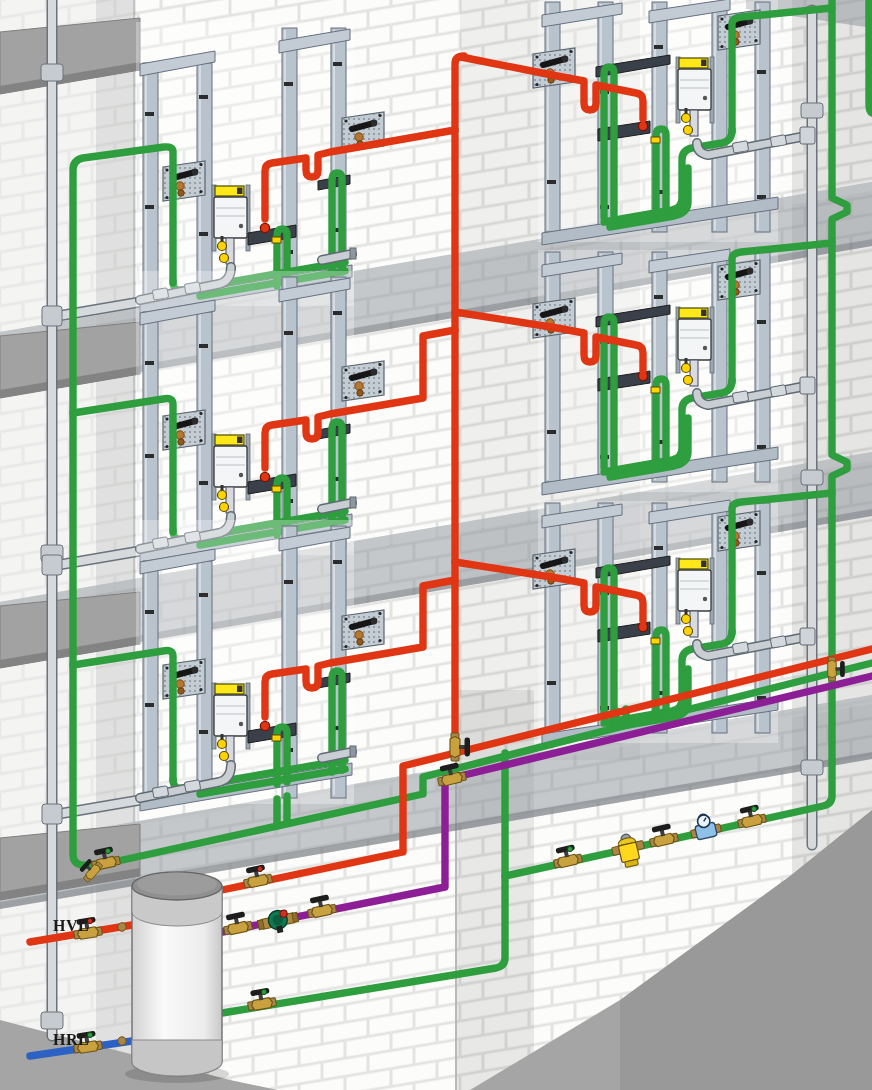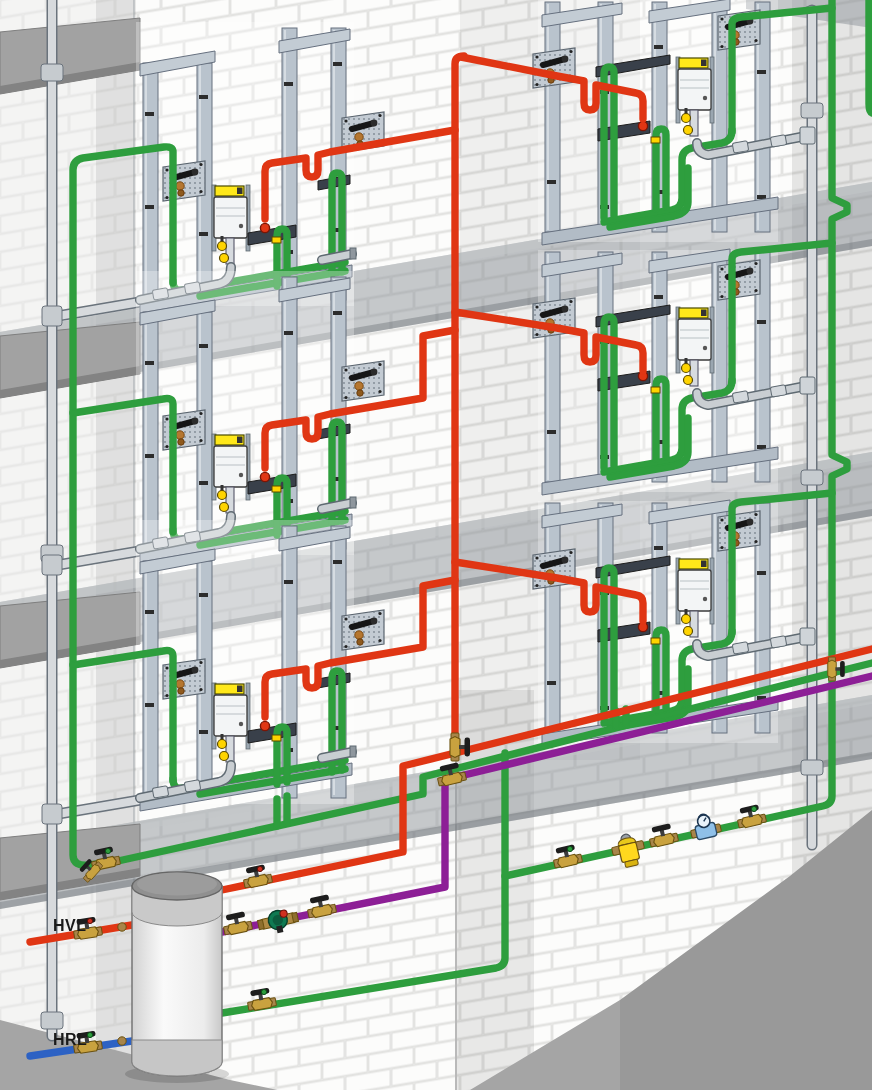--- a/index.html
+++ b/index.html
@@ -2,21 +2,21 @@
 <html style="--c-cold: #2e9e3e; --c-hot: #e03614; --c-circ: #8d1f96; --c-hrl: #2d62c4; --c-outline: #333333; --c-drain: #c9ced2; --c-steel: #b9c3cd; --c-yellow: #ffe81a; --c-wall: #fbfbfb; --c-slab: #8e9499; --c-floor: #a5a5a5;"><head>
 <meta charset="utf-8">
 <style>
   :root{
     --c-cold:#2e9e3e; --c-hot:#e03614; --c-circ:#8d1f96; --c-hrl:#2d62c4;
     --c-outline:#333333; --c-drain:#c9ced2; --c-drainout:#5f6a72;
     --c-steel:#b9c3cd; --c-steeledge:#66707f; --c-yellow:#ffe81a;
     --c-wall:#fbfbfb; --c-slab:#8e9499; --c-floor:#a5a5a5; --c-label:#1a1a1a;
   }
   html,body{margin:0;padding:0;background:#cfcfcf;}
-  #stage{width:872px;height:1090px;position:relative;font-family:Liberation Sans, sans-serif;}
+  #stage{width:872px;height:1090px;position:relative;font-family:Liberation Serif, serif;}
   svg{display:block}
   path.dual,circle.dual{fill:none;stroke-width:4.6;stroke-linecap:round;stroke-linejoin:round}
   path.dual-out{fill:none;stroke:var(--c-outline);stroke-width:7.4;stroke-linecap:round;stroke-linejoin:round}
   path.cold{stroke:var(--c-cold)} path.hot{stroke:var(--c-hot)}
   path.circ{stroke:var(--c-circ)} path.hrl{stroke:var(--c-hrl)}
   path.dual.drain{stroke:var(--c-drain);stroke-width:7}
   path.dual-out.drain{stroke:var(--c-drainout);stroke-width:10}
   path.dual.gpipe{stroke:#d7dadd;stroke-width:8} path.dual-out.gpipe{stroke:#6a737c;stroke-width:11}
   .rail{fill:var(--c-steel);stroke:var(--c-steeledge);stroke-width:1}
   .railtop{fill:#c3ccd4;stroke:var(--c-steeledge);stroke-width:1}

